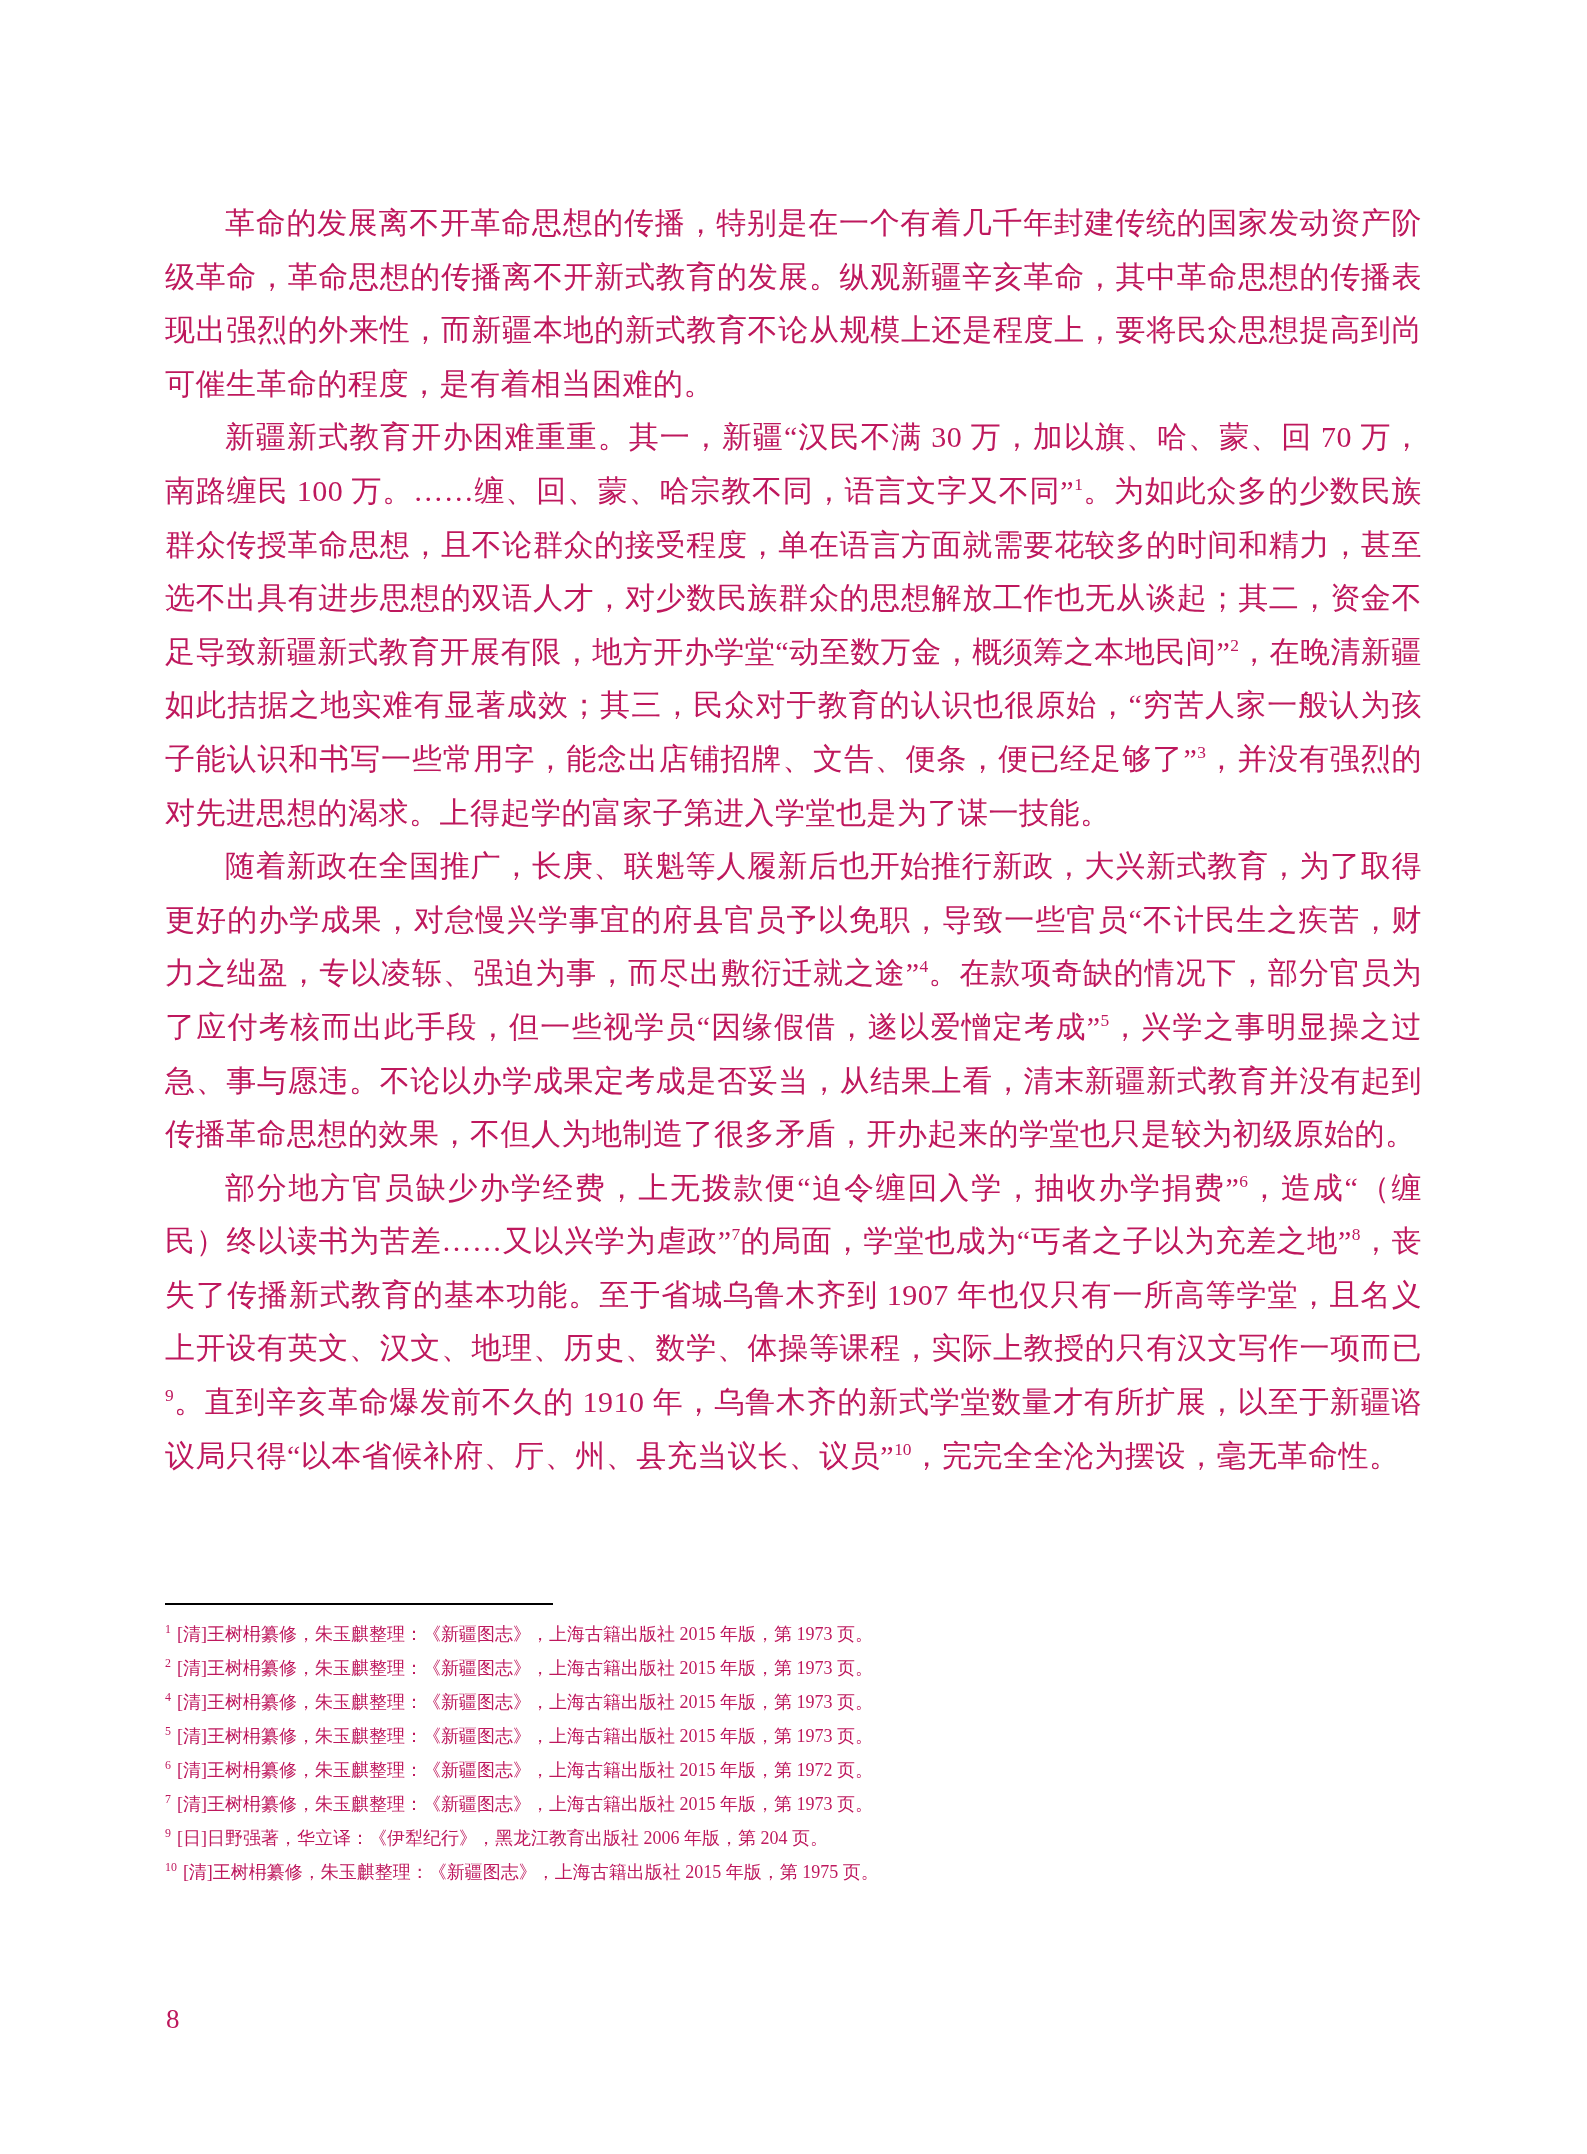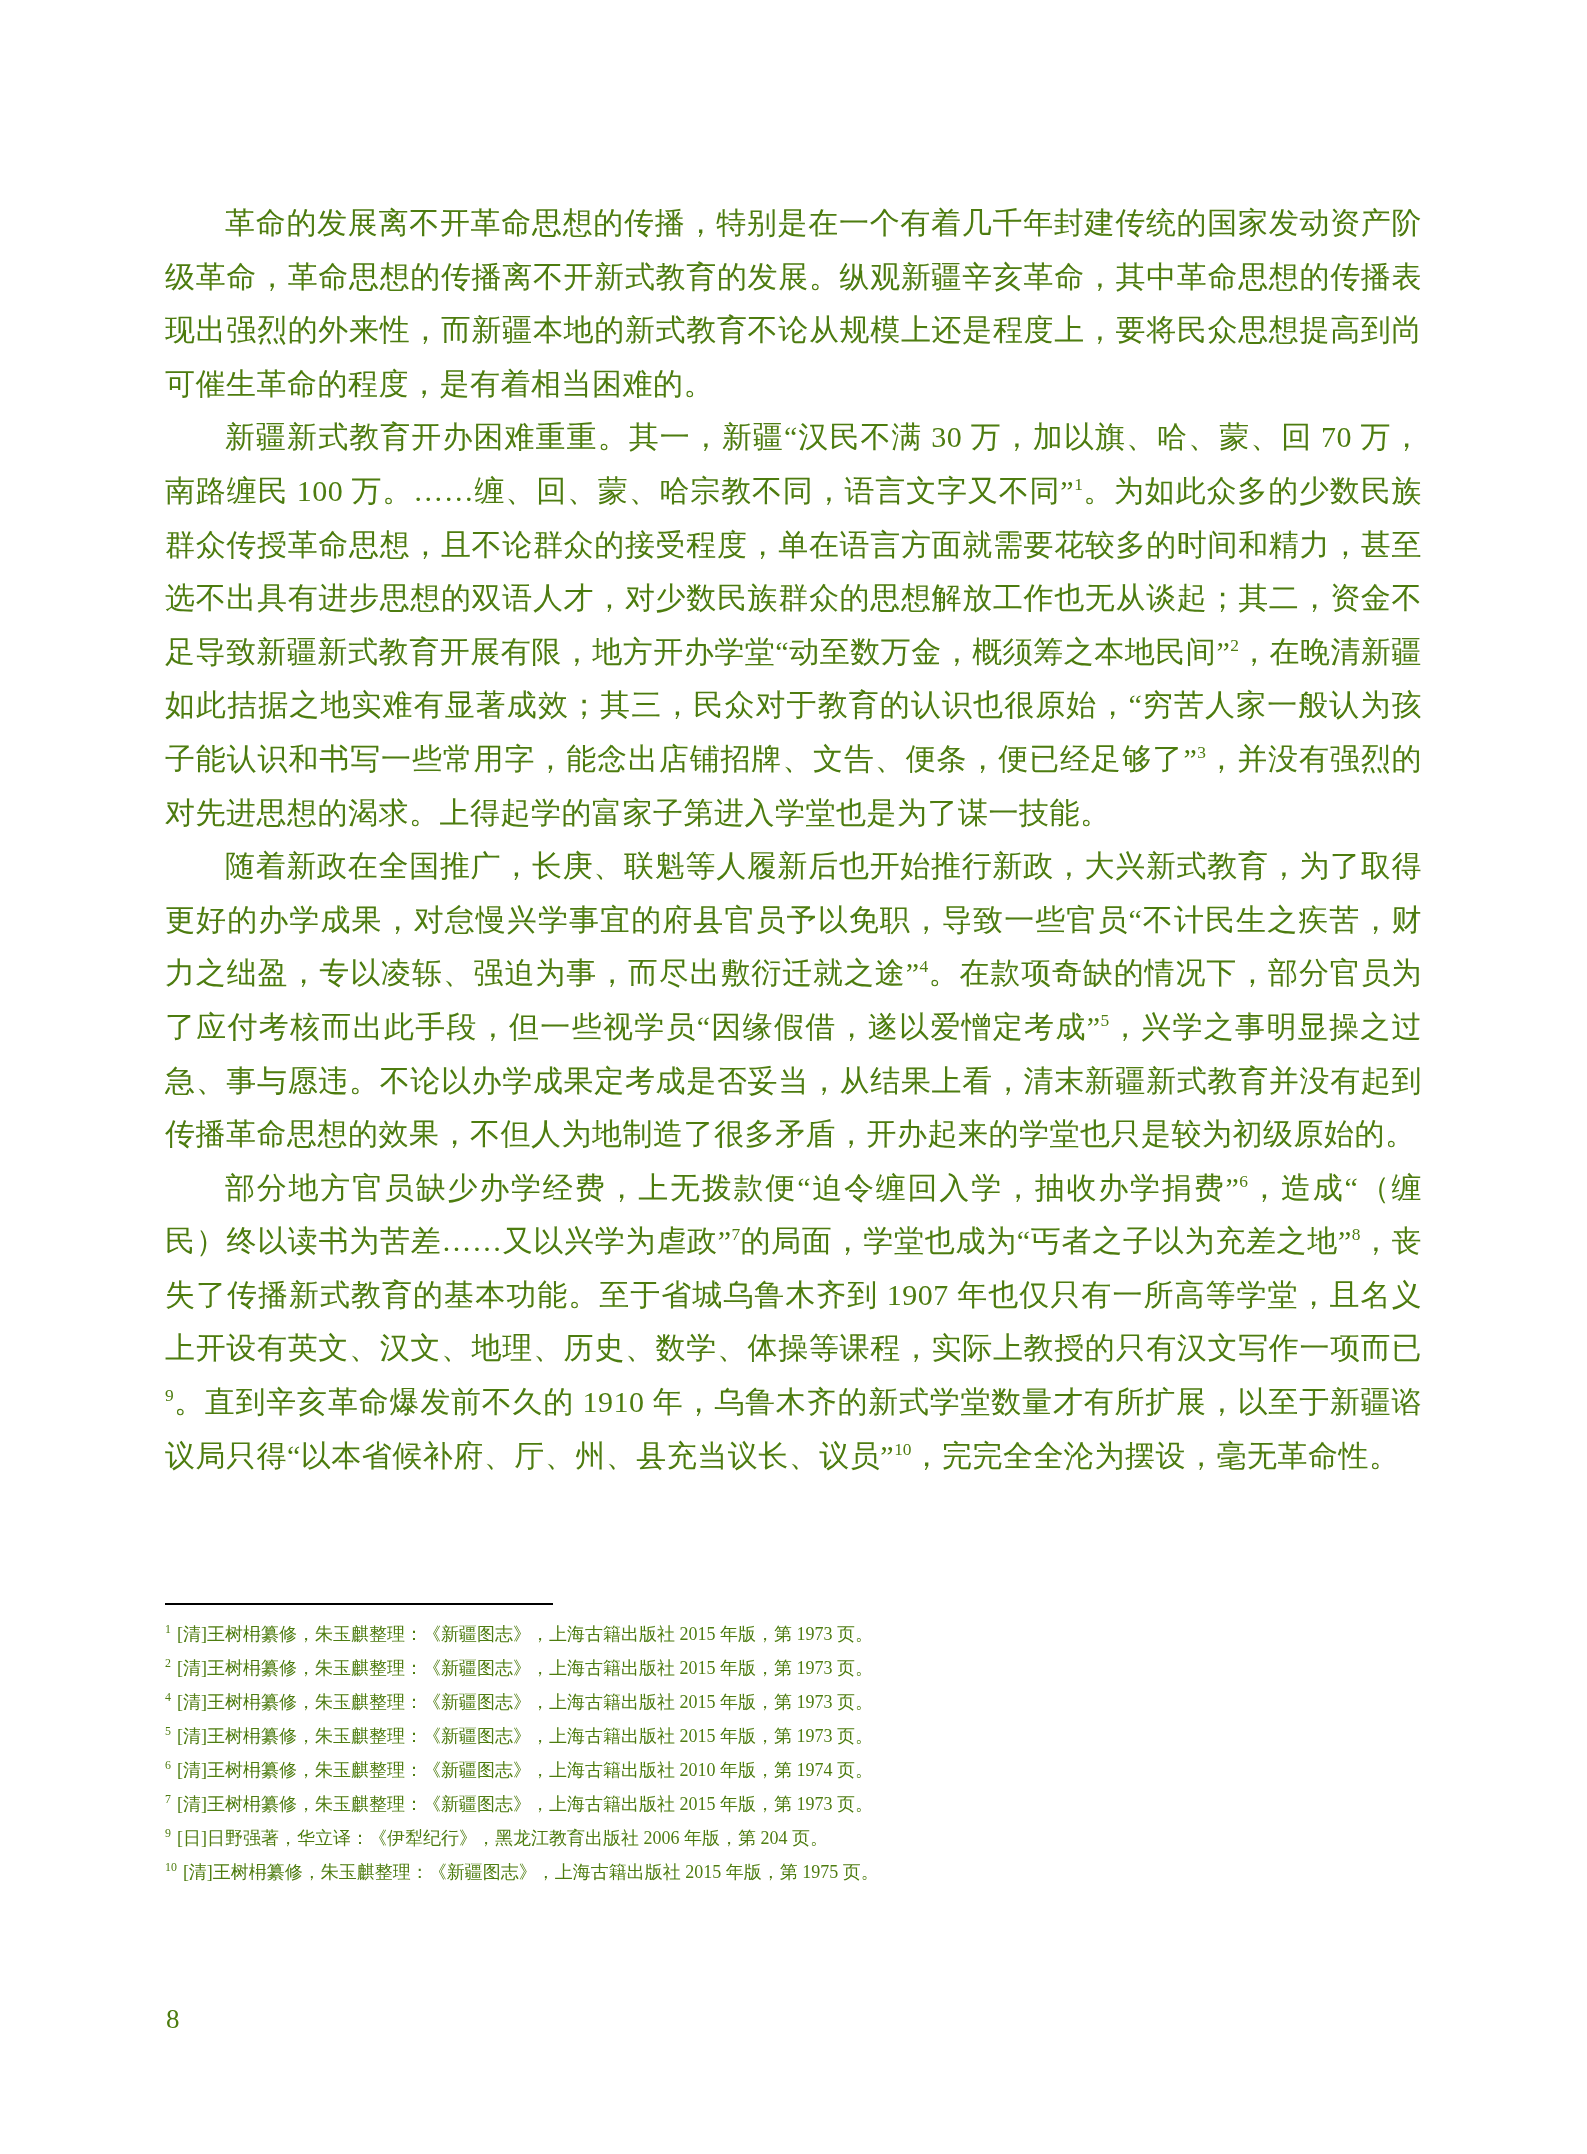--- a/index.html
+++ b/index.html
@@ -1,21 +1,21 @@
 <!DOCTYPE html>
 <html lang="zh"><head>
 <meta charset="utf-8">
 <style>
   html, body { margin: 0; padding: 0; background: #ffffff; }
   .page {
     position: relative;
     width: 1587px;
     height: 2154px;
     background: #ffffff;
-    color: #4d7c0f;
+    color: #be185d;
     font-family: "Liberation Serif", "DejaVu Serif", serif;
     overflow: hidden;
   }
   .body-text {
     position: absolute;
     left: 165px;
     top: 196px;
     width: 1257px;
     font-size: 30px;
     line-height: 53.6px;
@@ -76,19 +76,19 @@
       <p><span>新疆新式教育开办困难重重。其一，新疆“汉民不满 30 万，加以旗、哈、蒙、回 70 万，南路缠民 100 万。……缠、回、蒙、哈宗教不同，语言文字又不同”</span><sup class="fnref">1</sup><span>。为如此众多的少数民族群众传授革命思想，且不论群众的接受程度，单在语言方面就需要花较多的时间和精力，甚至选不出具有进步思想的双语人才，对少数民族群众的思想解放工作也无从谈起；其二，资金不足导致新疆新式教育开展有限，地方开办学堂“动至数万金，概须筹之本地民间”</span><sup class="fnref">2</sup><span>，在晚清新疆如此拮据之地实难有显著成效；其三，民众对于教育的认识也很原始，“穷苦人家一般认为孩子能认识和书写一些常用字，能念出店铺招牌、文告、便条，便已经足够了”</span><sup class="fnref">3</sup><span>，并没有强烈的对先进思想的渴求。上得起学的富家子第进入学堂也是为了谋一技能。</span></p>
       <p><span>随着新政在全国推广，长庚、联魁等人履新后也开始推行新政，大兴新式教育，为了取得更好的办学成果，对怠慢兴学事宜的府县官员予以免职，导致一些官员“不计民生之疾苦，财力之绌盈，专以凌轹、强迫为事，而尽出敷衍迁就之途”</span><sup class="fnref">4</sup><span>。在款项奇缺的情况下，部分官员为了应付考核而出此手段，但一些视学员“因缘假借，遂以爱憎定考成”</span><sup class="fnref">5</sup><span>，兴学之事明显操之过急、事与愿违。不论以办学成果定考成是否妥当，从结果上看，清末新疆新式教育并没有起到传播革命思想的效果，不但人为地制造了很多矛盾，开办起来的学堂也只是较为初级原始的。</span></p>
       <p><span>部分地方官员缺少办学经费，上无拨款便“迫令缠回入学，抽收办学捐费”</span><sup class="fnref">6</sup><span>，造成“（缠民）终以读书为苦差……又以兴学为虐政”</span><sup class="fnref">7</sup><span>的局面，学堂也成为“丐者之子以为充差之地”</span><sup class="fnref">8</sup><span>，丧失了传播新式教育的基本功能。至于省城乌鲁木齐到 1907 年也仅只有一所高等学堂，且名义上开设有英文、汉文、地理、历史、数学、体操等课程，实际上教授的只有汉文写作一项而已</span><sup class="fnref">9</sup><span>。直到辛亥革命爆发前不久的 1910 年，乌鲁木齐的新式学堂数量才有所扩展，以至于新疆谘议局只得“以本省候补府、厅、州、县充当议长、议员”</span><sup class="fnref">10</sup><span>，完完全全沦为摆设，毫无革命性。</span></p>
     </div>
   <div class="footnote-sep"></div>
   <div class="footnotes" id="footnotes">
       <div class="footnote"><sup>1</sup><span>[清]王树枏纂修，朱玉麒整理：《新疆图志》，上海古籍出版社 2015 年版，第 1973 页。</span></div>
       <div class="footnote"><sup>2</sup><span>[清]王树枏纂修，朱玉麒整理：《新疆图志》，上海古籍出版社 2015 年版，第 1973 页。</span></div>
       <div class="footnote"><sup>4</sup><span>[清]王树枏纂修，朱玉麒整理：《新疆图志》，上海古籍出版社 2015 年版，第 1973 页。</span></div>
       <div class="footnote"><sup>5</sup><span>[清]王树枏纂修，朱玉麒整理：《新疆图志》，上海古籍出版社 2015 年版，第 1973 页。</span></div>
-      <div class="footnote"><sup>6</sup><span>[清]王树枏纂修，朱玉麒整理：《新疆图志》，上海古籍出版社 2010 年版，第 1974 页。</span></div>
+      <div class="footnote"><sup>6</sup><span>[清]王树枏纂修，朱玉麒整理：《新疆图志》，上海古籍出版社 2015 年版，第 1972 页。</span></div>
       <div class="footnote"><sup>7</sup><span>[清]王树枏纂修，朱玉麒整理：《新疆图志》，上海古籍出版社 2015 年版，第 1973 页。</span></div>
       <div class="footnote"><sup>9</sup><span>[日]日野强著，华立译：《伊犁纪行》，黑龙江教育出版社 2006 年版，第 204 页。</span></div>
       <div class="footnote"><sup>10</sup><span>[清]王树枏纂修，朱玉麒整理：《新疆图志》，上海古籍出版社 2015 年版，第 1975 页。</span></div>
     </div>
   <div class="page-number">8</div>
 </div>
 
 </body></html>

